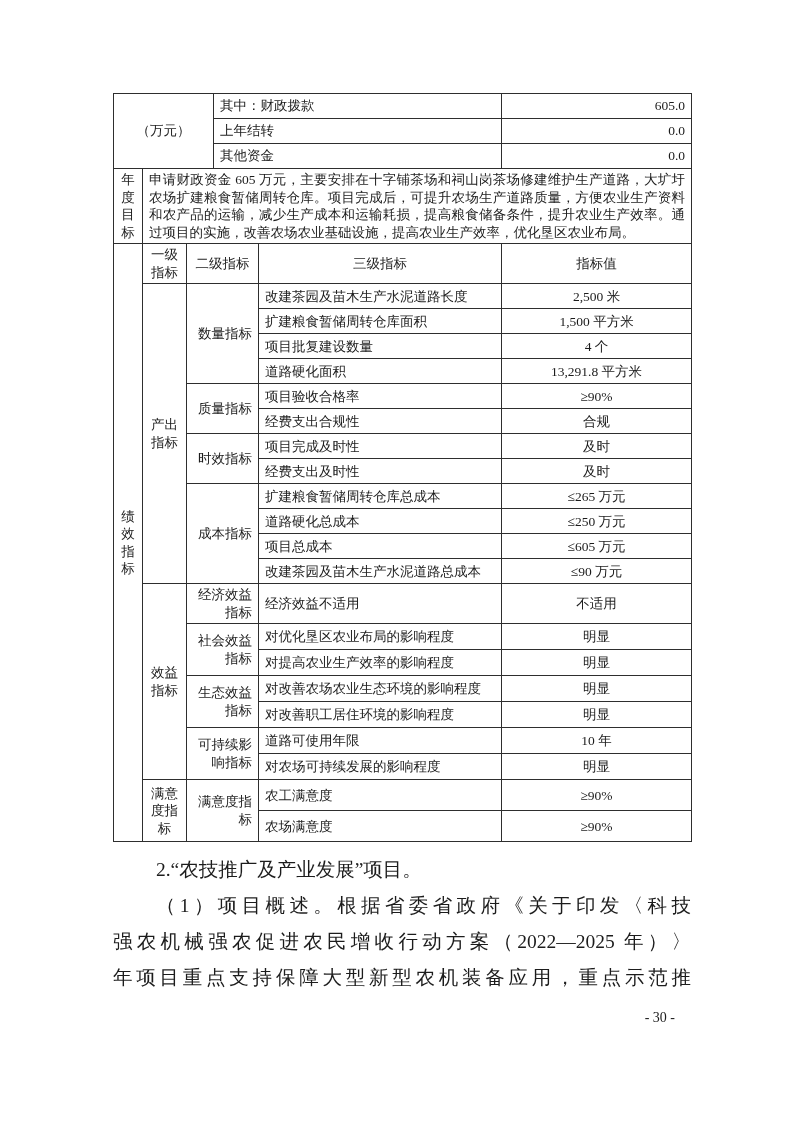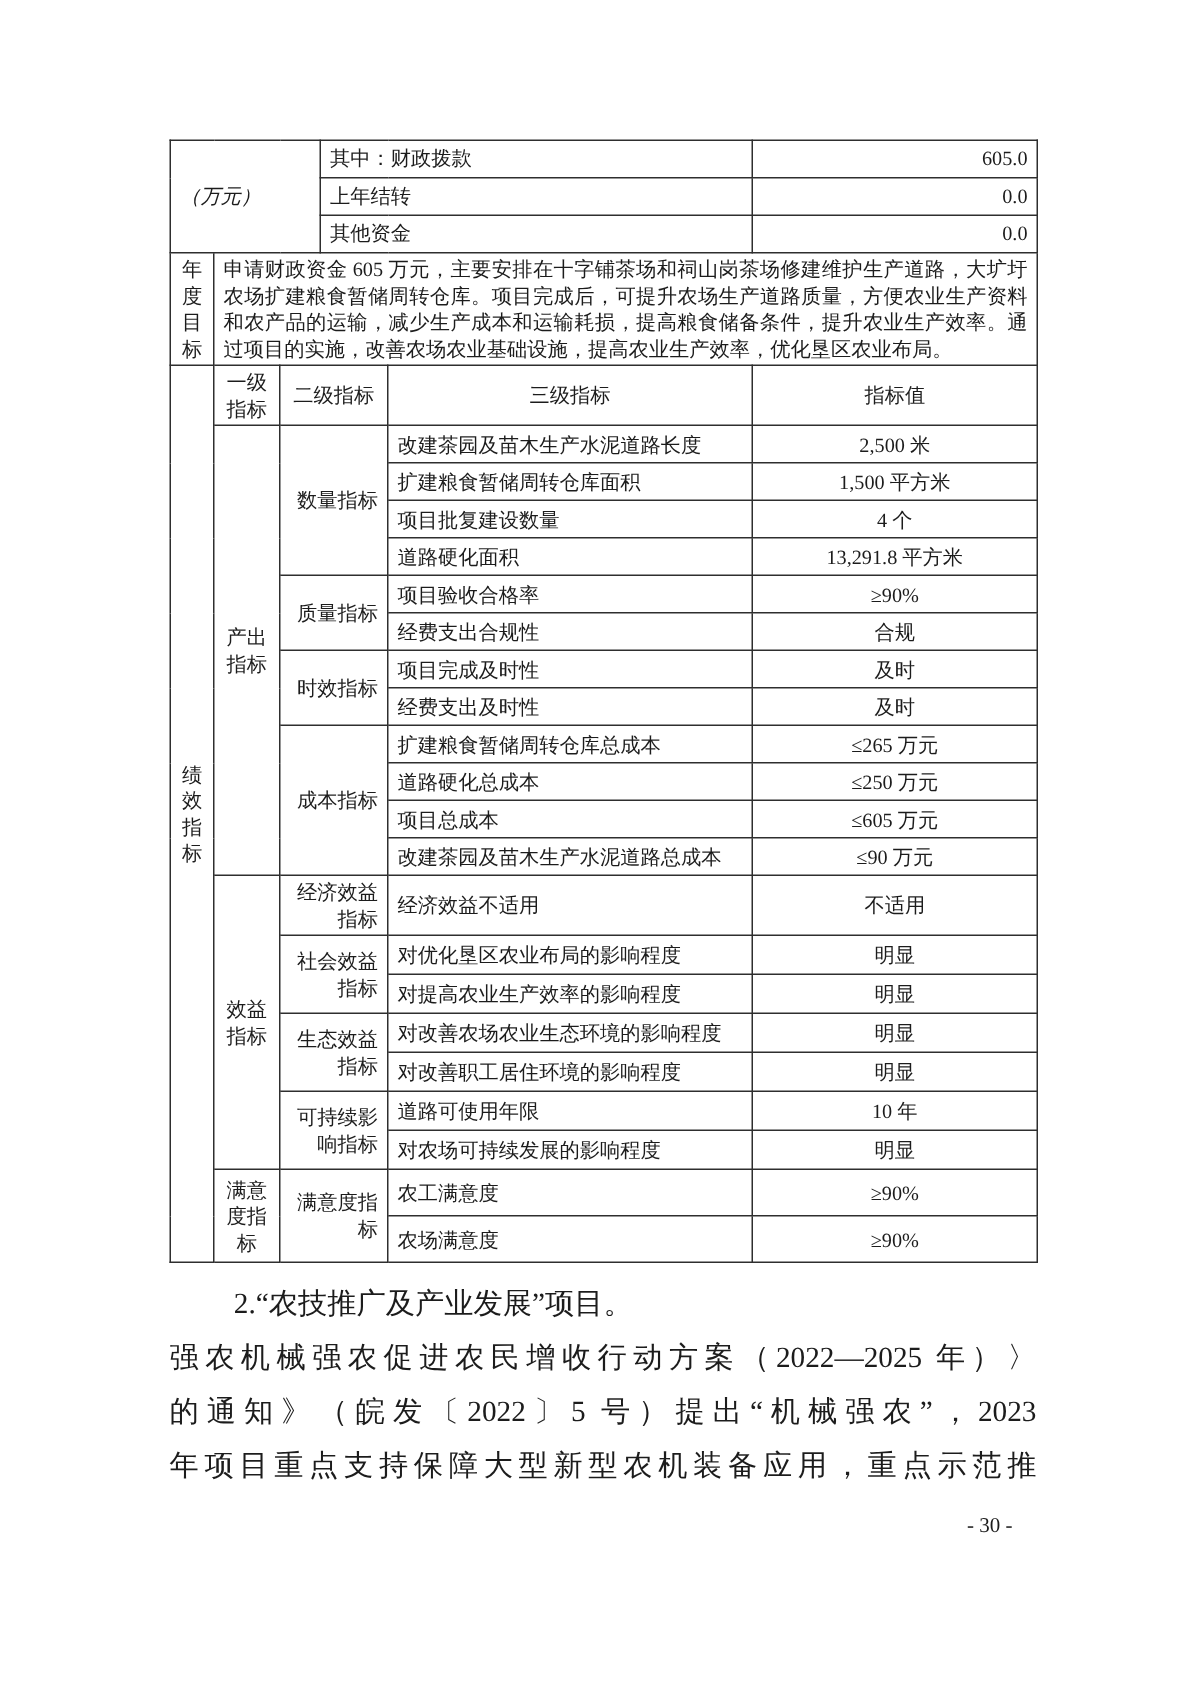--- a/index.html
+++ b/index.html
@@ -41,23 +41,23 @@
   }
   
   tr.h25 { height: 25px; }
   tr.h71 { height: 71px; }
   tr.h34 { height: 34px; }
   tr.h36 { height: 36px; }
   tr.h26 { height: 26px; }
   tr.h31 { height: 31px; }
 
   td.unit-cell {
+    text-align: center;
     vertical-align: top;
     padding-top: 4px;
-    font-style: italic;
   }
   td.flabel  { text-align: left; padding-left: 9px; font-family: Liberation Serif, serif;  }
   td.flabel2 { text-align: left; padding-left: 38px; }
   td.fvalue  { text-align: right; padding-right: 8px; }
 
   td.vlabel {
     text-align: center;
     word-break: break-all;
     padding: 2px 7px;
     line-height: 1.35;
@@ -253,21 +253,21 @@
         </tr>
         <tr class="h31">
           <td class="ind">农场满意度</td>
           <td class="val">≥90%</td>
         </tr>
       </tbody>
     </table>
 
     <div class="section">
       <div class="heading">2.“农技推广及产业发展”项目。</div>
+      <div class="para-line first">（1）项目概述。根据省委省政府《关于印发〈科技</div>
       <div class="para-line">强农机械强农促进农民增收行动方案（2022—2025 年）〉</div>
-      <div class="para-line">的通知》（皖发〔2022〕5 号）提出“机械强农”，2023</div>
       <div class="para-line">年项目重点支持保障大型新型农机装备应用，重点示范推</div>
     </div>
 
     <div class="page-number">- 30 -</div>
 
   </div>
 </div>
 
 </body></html>

